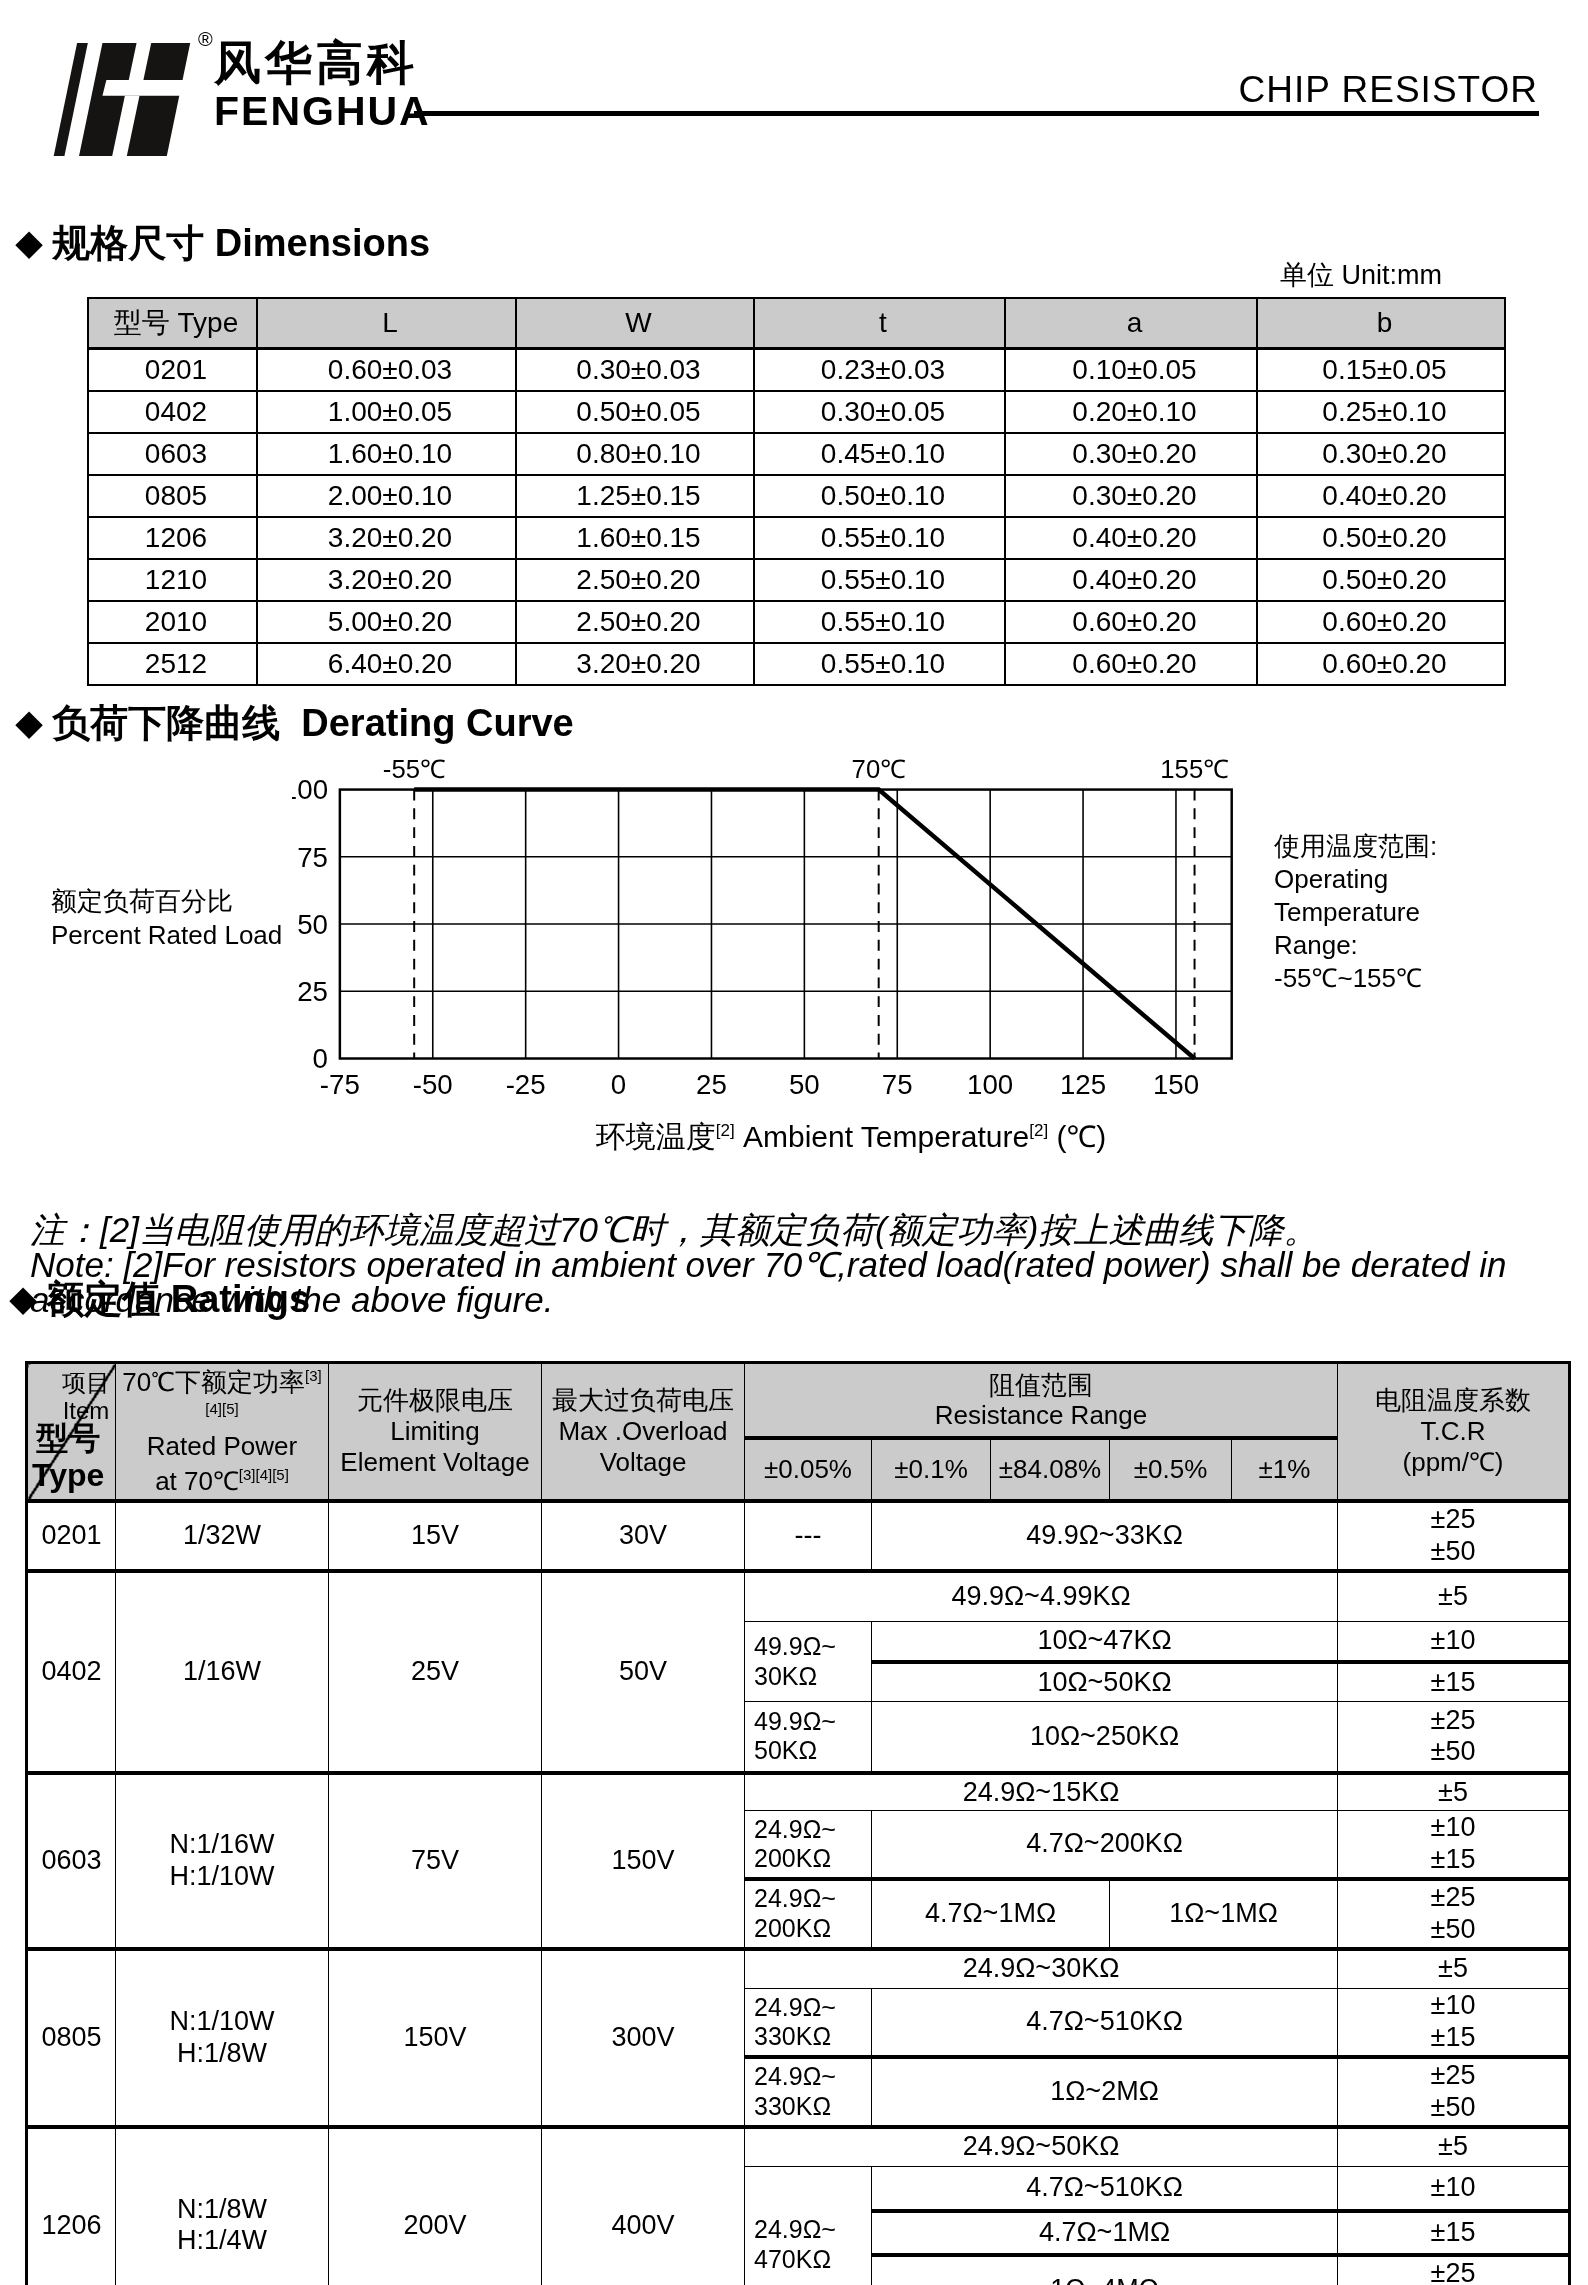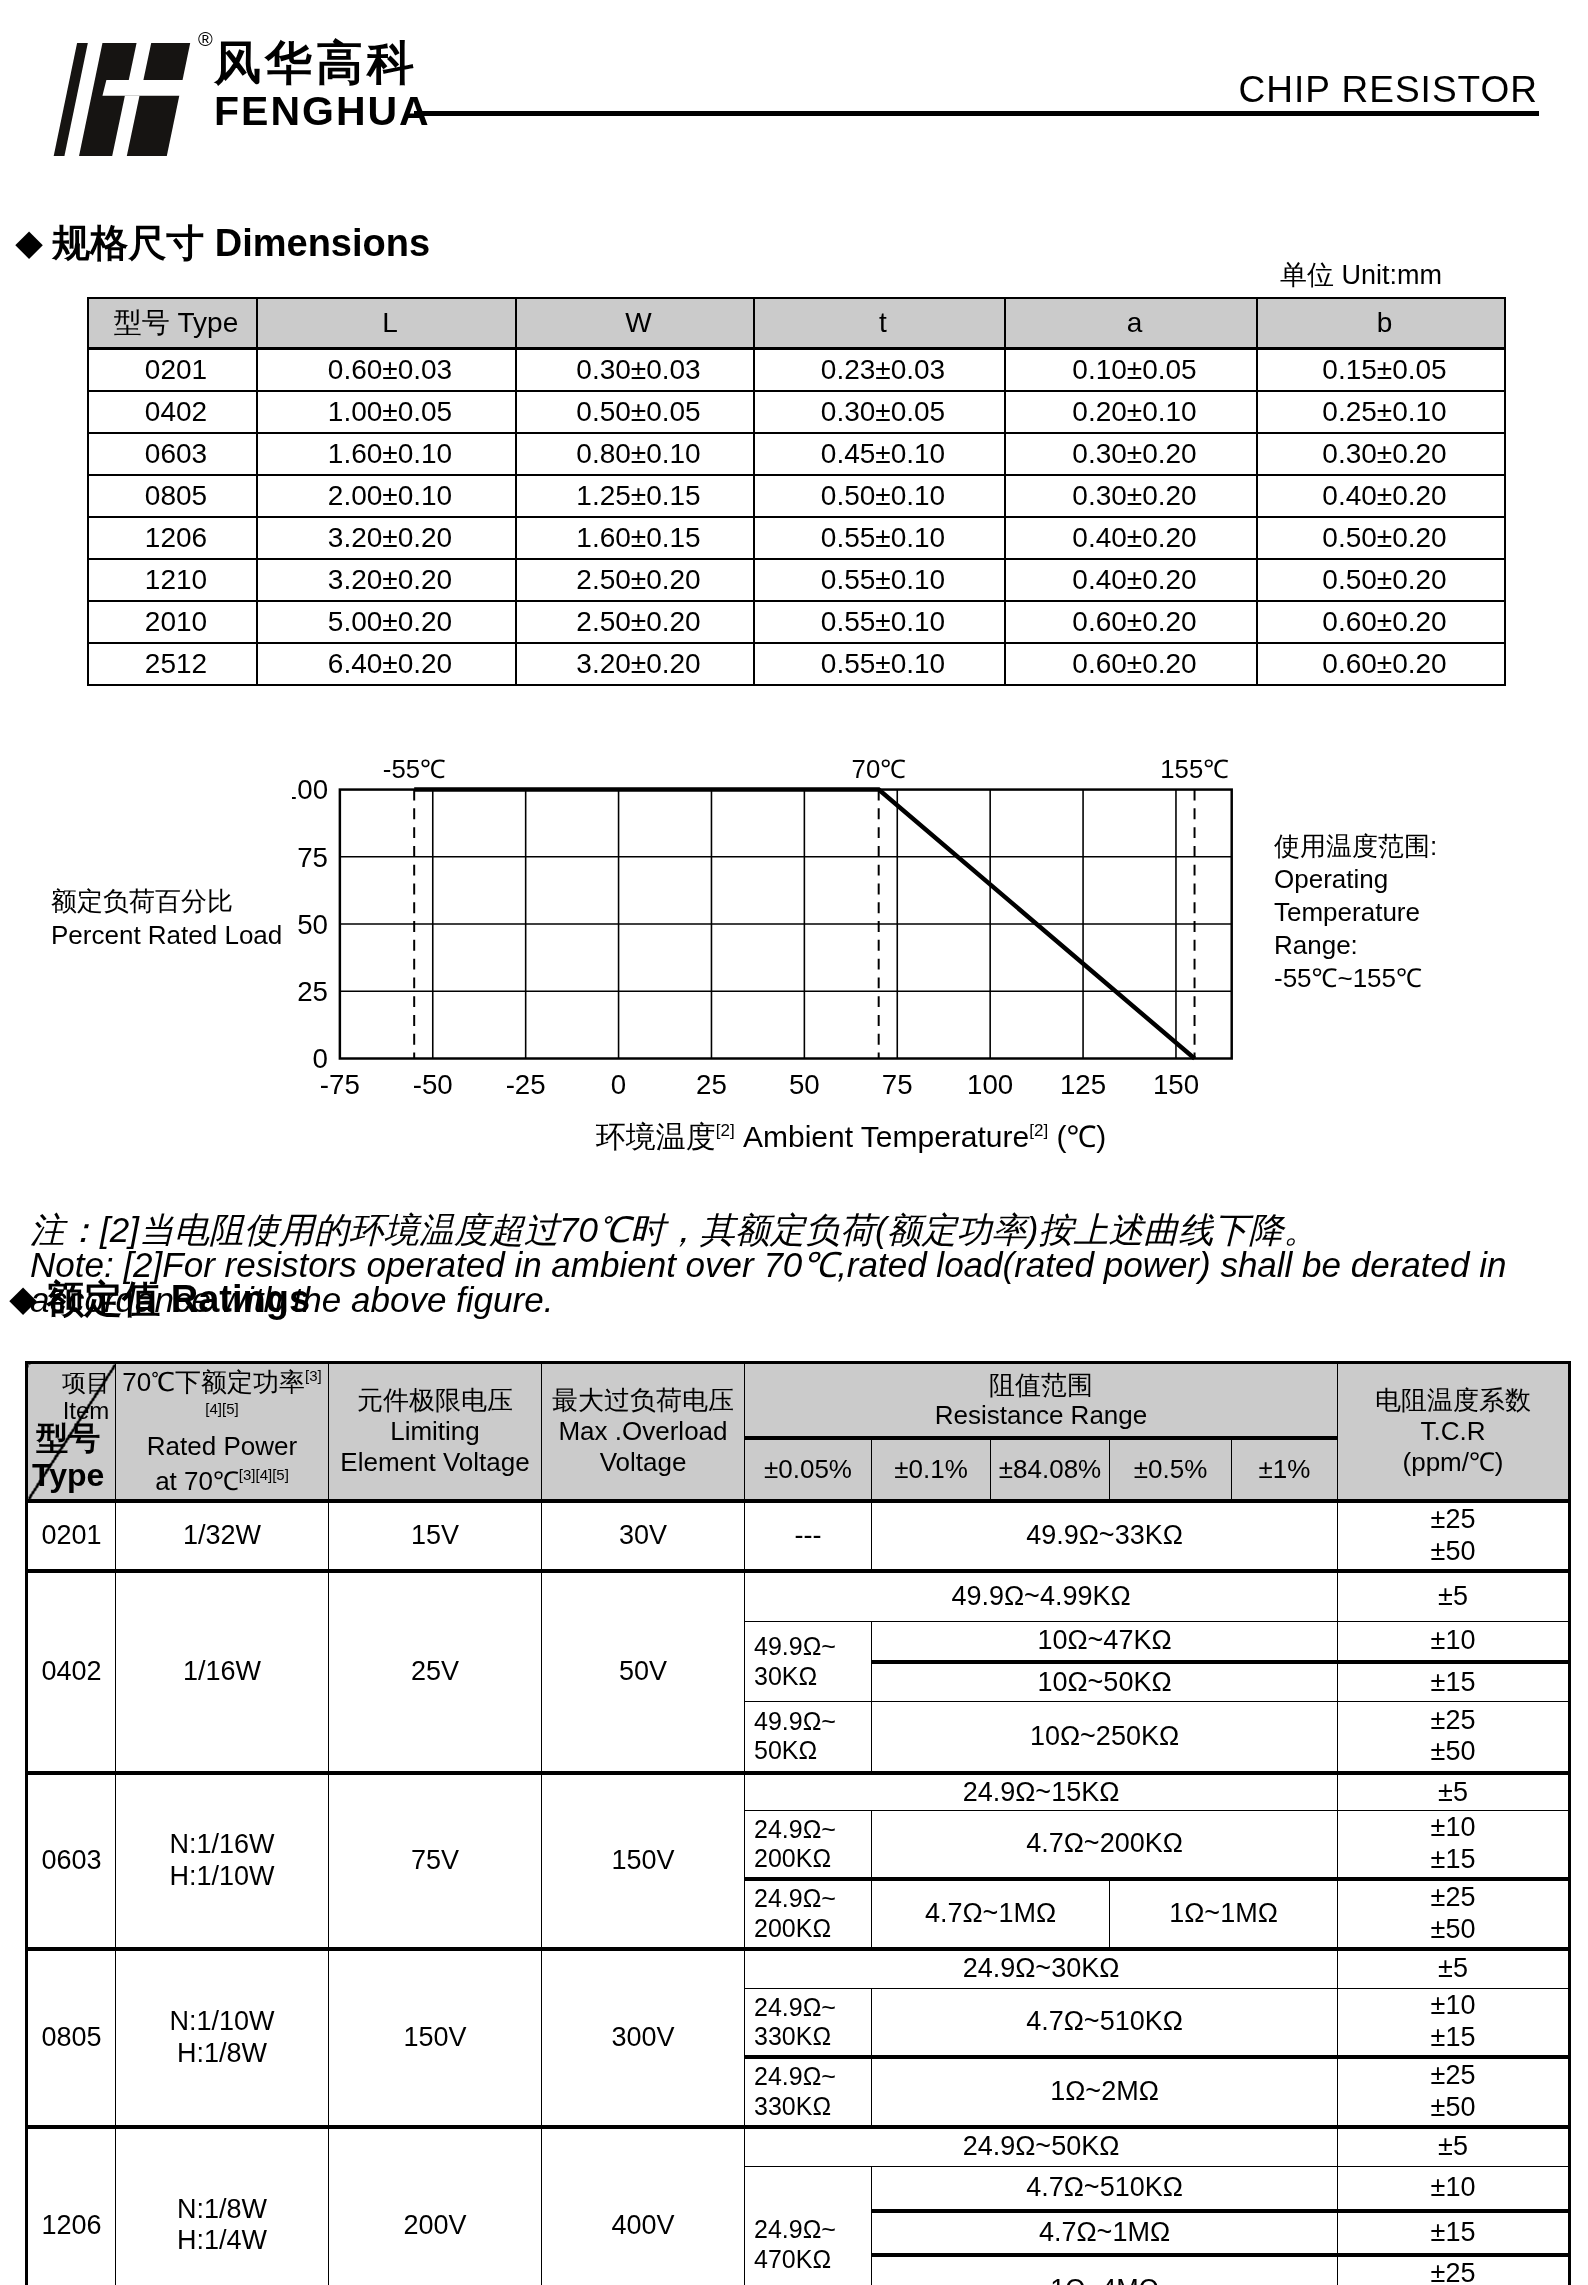--- a/index.html
+++ b/index.html
@@ -160,20 +160,23 @@
           <td>2512</td>
           <td>6.40±0.20</td>
           <td>3.20±0.20</td>
           <td>0.55±0.10</td>
           <td>0.60±0.20</td>
           <td>0.60±0.20</td>
         </tr>
       </tbody>
   </table>
 
+  <div class="sec-head" style="left:16px;top:698px;">
+    <span class="diamond">◆</span><span>负荷下降曲线</span>&nbsp;&nbsp;<span class="en">Derating Curve</span>
+  </div>
 
   <div class="y-caption">
     <div>额定负荷百分比</div>
     <div>Percent Rated Load</div>
   </div>
 
   <svg id="derating-svg" width="950" height="351" viewBox="0 0 960 355">
       <text x="48" y="346" text-anchor="middle" font-size="28">-75</text>
       <line x1="141.95833333333331" y1="38" x2="141.95833333333331" y2="310" stroke="#000" stroke-width="1.6"></line>
       <text x="141.95833333333331" y="346" text-anchor="middle" font-size="28">-50</text>

